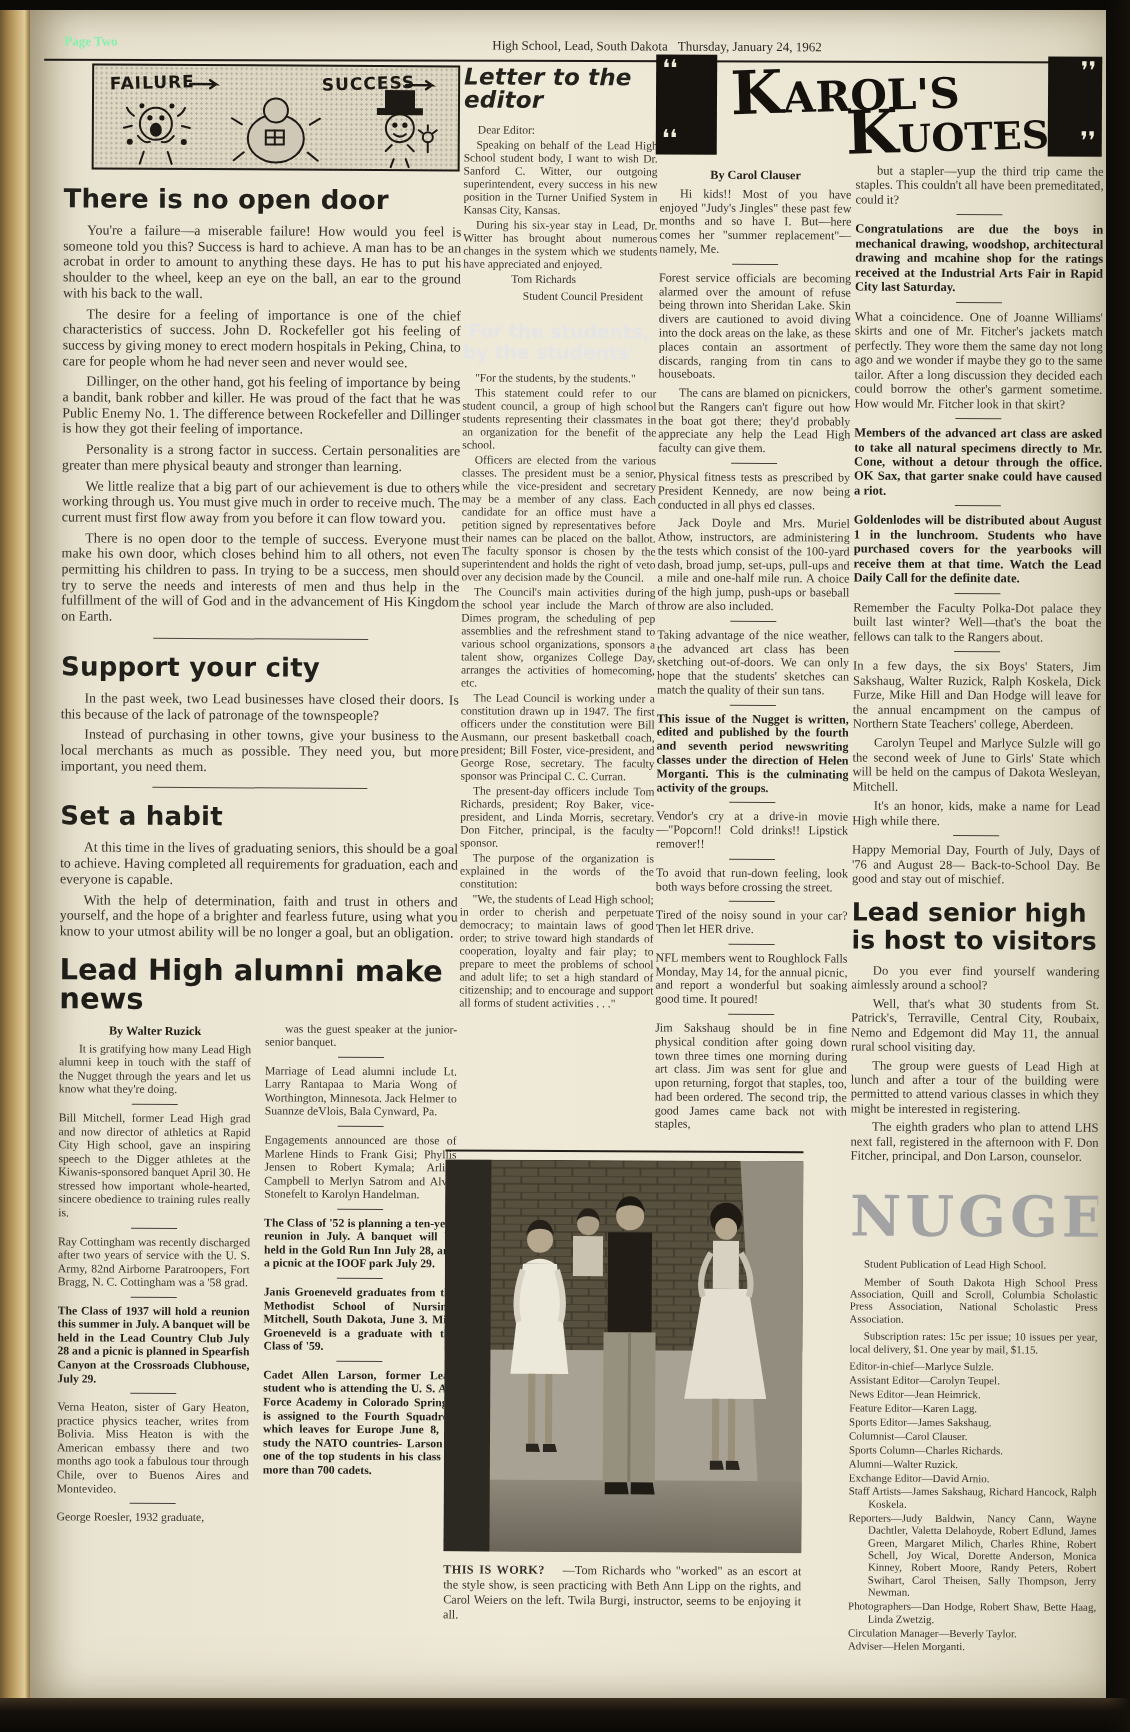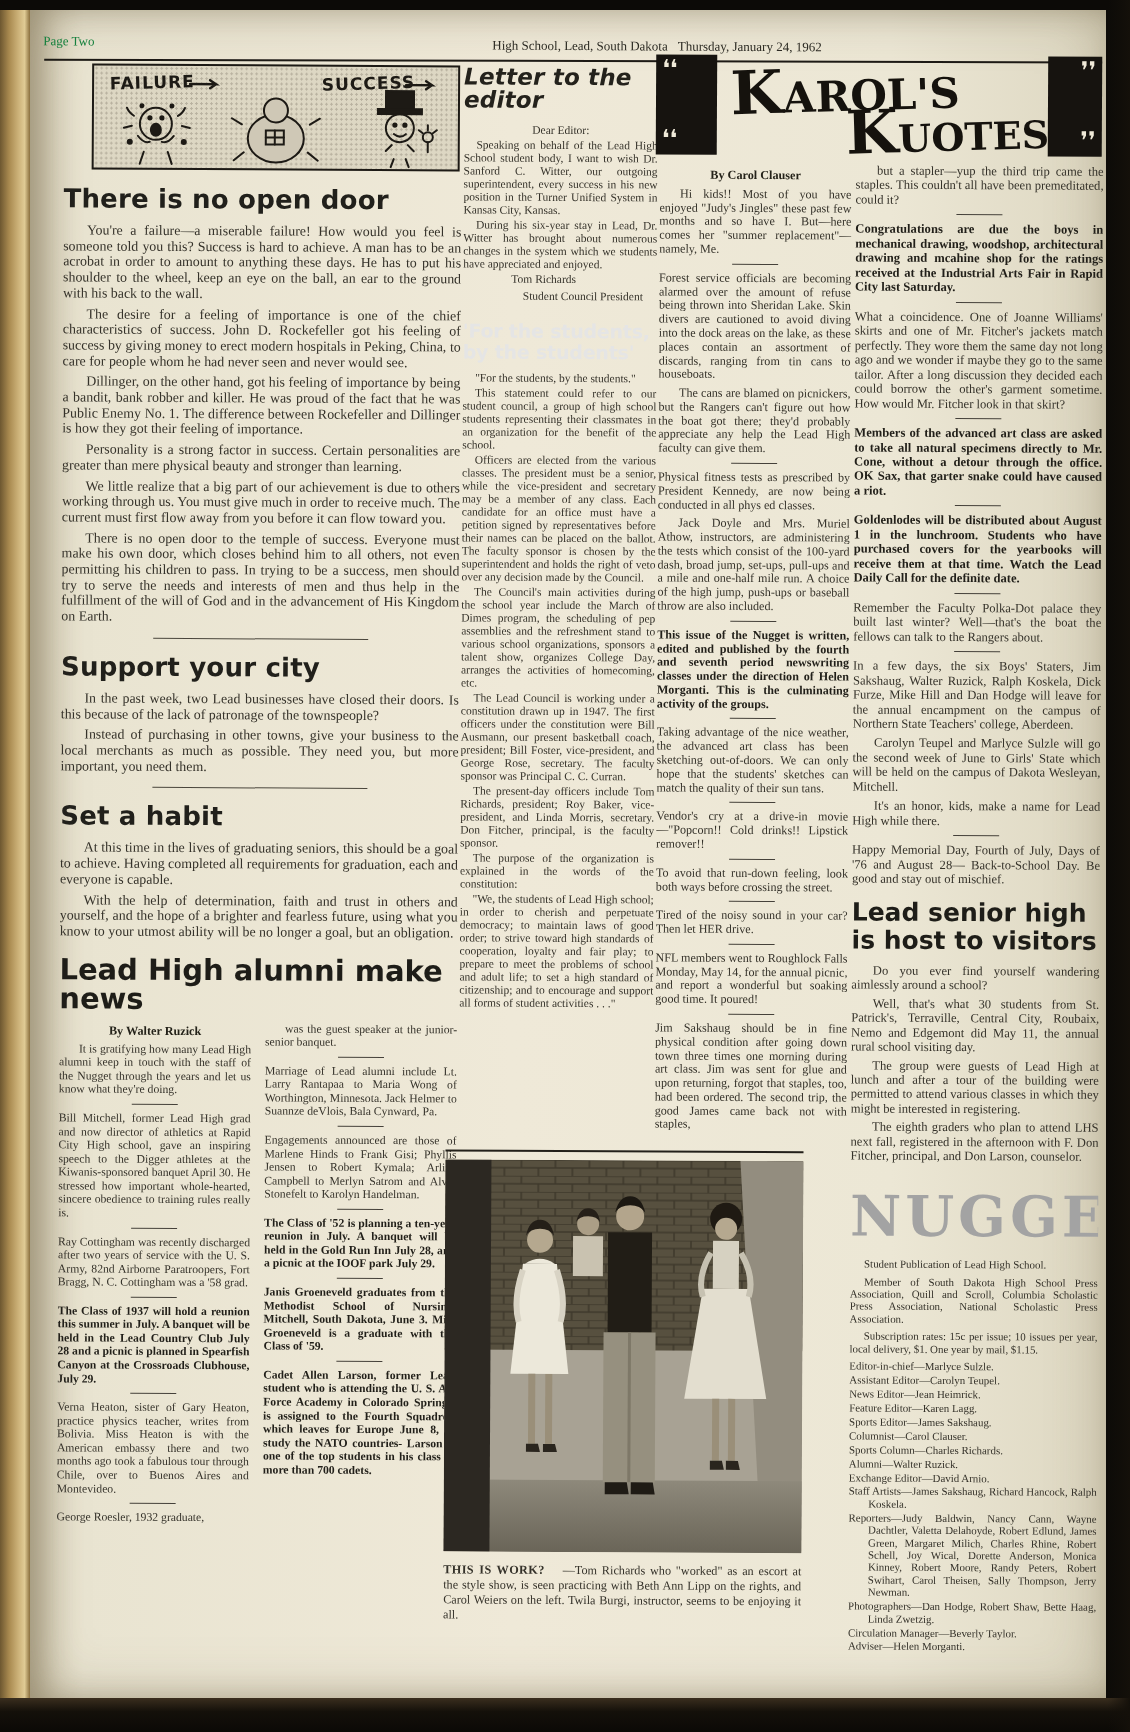--- a/index.html
+++ b/index.html
@@ -12,21 +12,21 @@
          background:linear-gradient(90deg,#d9d2bb 0%,#e9e4d1 5%,#efe9d8 45%,#ece7d5 80%,#ddd7c1 100%);
          box-shadow:inset 0 0 60px rgba(95,80,45,.28), inset 14px 0 28px rgba(80,62,30,.30);}
   .bar-top{position:absolute;left:0;top:0;width:1130px;height:10px;background:#0c0a07;}
   .bar-bottom{position:absolute;left:0;top:1698px;width:1130px;height:34px;
          background:linear-gradient(180deg,#3a2e1e 0%,#14100a 40%,#0b0906 100%);}
   .edge-right{position:absolute;right:0;top:0;width:22px;height:1732px;
          background:linear-gradient(90deg,rgba(20,16,10,0) 0%,rgba(20,16,10,.55) 60%,#14100a 100%);}
   .content{position:absolute;left:0;top:0;width:1130px;height:1732px;transform:rotate(.3deg);transform-origin:50% 50%;}
 
   
-  .hdr-left{position:absolute;left:39px;top:36px;font-weight:normal;font-size:13px;color:#15803d;}
+  .hdr-left{position:absolute;left:60px;top:36px;font-weight:bold;font-size:13px;color:#86efac;}
   .hdr-center{position:absolute;left:488px;top:38px;font-size:13px;color:#2c2a23;display:flex;gap:10px;}
   .hdr-rule{position:absolute;left:40px;top:60px;width:1058px;border-top:2px solid #1d1a15;transform:rotate(-.15deg);}
 
   
   .cartoon{position:absolute;left:88px;top:66px;width:368px;height:106px;border:2.5px solid #1d1a15;
            background:radial-gradient(#b9b2a0 1px, transparent 1.2px) 0 0/5px 5px, #ddd7c3;box-sizing:border-box;}
   .cartoon svg{display:block;width:100%;height:100%;}
 
   
   .p{margin:0 0 5px;text-align:justify;text-indent:1.7em;}
@@ -44,21 +44,21 @@
   .alh{font-family:"DejaVu Sans",sans-serif;font-weight:600;font-size:29px;line-height:1;color:#1e1d18;margin:16px 0 8px;}
   .alcols{display:flex;gap:14px;}
   .alcol{width:192px;font-size:11.7px;line-height:1.16;}
   .byline{font-weight:bold;font-size:12.2px;text-align:center;margin:2px 0 5px;color:#242219;}
 
   
   .col2{position:absolute;left:460px;top:62px;width:194px;height:1086px;overflow:hidden;
         font-size:11.5px;line-height:1.13;}
   .letterh{font-family:"DejaVu Sans",sans-serif;font-style:italic;font-weight:600;font-size:23px;
            line-height:1;color:#24221c;margin:4px 0 12px;letter-spacing:.2px;}
-  .sal{margin:0 8px 2px;text-align:center;}
+  .sal{margin:0 14px 2px;}
   .lp{text-indent:1.1em;margin:0 0 2px;}
   .sig{margin:2px 0 4px 4.2em;}
   .sigt{margin:0 0 0 5.2em;}
   .stuh{font-family:"DejaVu Sans",sans-serif;font-weight:bold;font-size:19px;line-height:1.12;
         letter-spacing:-.2px;color:#e5e5e5;margin:18px 0 9px;}
 
   
   .banner{position:absolute;left:652px;top:54px;width:446px;height:100px;display:flex;}
   .banner-panel{width:66px;background:#16130f;color:#efe9d8;display:flex;flex-direction:column;
         justify-content:space-between;padding:4px 6px;box-sizing:border-box;font-size:24px;line-height:.9;}
@@ -244,22 +244,22 @@
 
     <div class="col3">
       <p class="byline">By Carol Clauser</p>
       <div>
 
       <p class="note">Hi kids!! Most of you have enjoyed "Judy's Jingles" these past few months and so have I.  But—here comes her "summer replacement"—namely, Me.</p>
           <p class="note sep">Forest service officials are becoming alarmed over the amount of refuse being thrown into Sheridan Lake.  Skin divers are cautioned to avoid diving into the dock areas on the lake, as these places contain an assortment of discards, ranging from tin cans to houseboats.</p>
           <p class="note">The cans are blamed on picnickers, but the Rangers can't figure out how the boat got there; they'd probably appreciate any help the Lead High faculty can give them.</p>
           <p class="note sep">Physical fitness tests as prescribed by President Kennedy, are now being conducted in all phys ed classes.</p>
           <p class="note">Jack Doyle and Mrs. Muriel Athow, instructors, are administering the tests which consist of the 100-yard dash, broad jump, set-ups, pull-ups and a mile and one-half mile run.  A choice of the high jump, push-ups or baseball throw are also included.</p>
+          <p class="note sep">Taking advantage of the nice weather, the advanced art class has been sketching out-of-doors. We can only hope that the students' sketches can match the quality of their sun tans.</p>
           <p class="note bold sep">This issue of the Nugget is written, edited and published by the fourth and seventh period newswriting classes under the direction of Helen Morganti. This is the culminating activity of the groups.</p>
-          <p class="note sep">Taking advantage of the nice weather, the advanced art class has been sketching out-of-doors. We can only hope that the students' sketches can match the quality of their sun tans.</p>
           <p class="note sep">Vendor's cry at a drive-in movie —"Popcorn!! Cold drinks!! Lipstick remover!!</p>
           <p class="note sep">To avoid that run-down feeling, look both ways before crossing the street.</p>
           <p class="note sep">Tired of the noisy sound in your car?  Then let HER drive.</p>
           <p class="note sep">NFL members went to Roughlock Falls Monday, May 14, for the annual picnic, and report a wonderful but soaking good time. It poured!</p>
           <p class="note sep">Jim Sakshaug should be in fine physical condition after going down town three times one morning during art class. Jim was sent for glue and upon returning, forgot that staples, too, had been ordered.  The second trip, the good James came back not with staples,</p>
         </div>
     </div>
 
     <div class="col4">
       <div>

